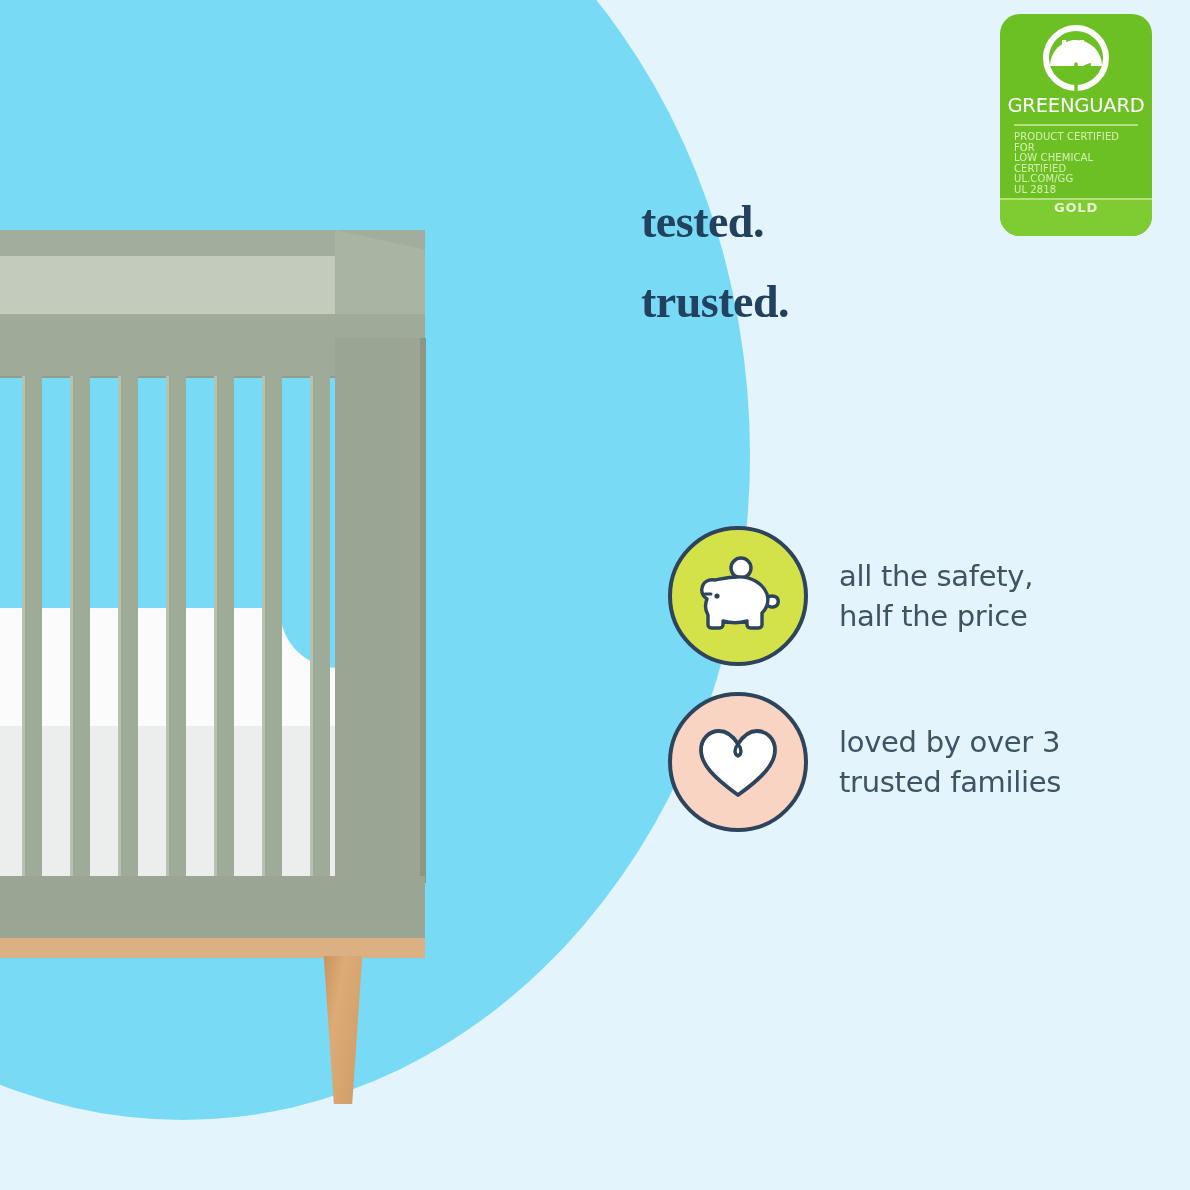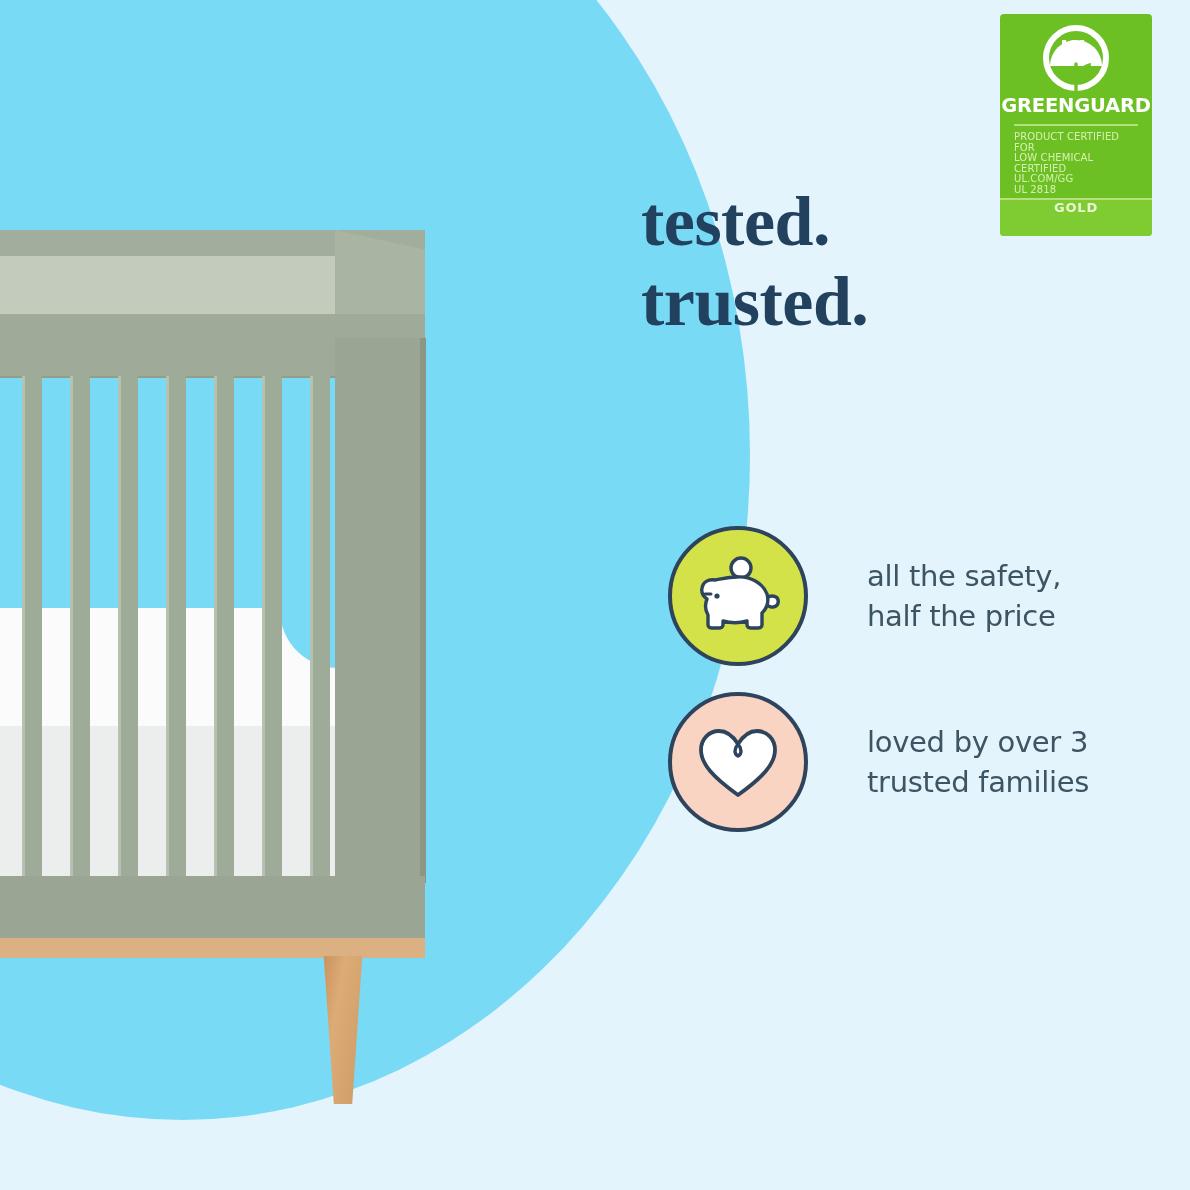--- a/index.html
+++ b/index.html
@@ -168,35 +168,35 @@
   }
 
   
   .gg-badge {
     position: absolute;
     left: 1000px;
     top: 14px;
     width: 152px;
     height: 222px;
     background: #6cc024;
-    border-radius: 4px;
+    border-radius: 20px;
     display: flex;
     flex-direction: column;
     align-items: center;
     overflow: hidden;
   }
   .gg-ul-mark {
     margin-top: 10px;
     width: 72px;
     height: 72px;
   }
   .gg-wordmark {
     color: #ffffff;
     font-family: "DejaVu Sans", sans-serif;
-    font-weight: bold;
+    font-weight: normal;
     font-size: 19.5px;
     letter-spacing: -0.2px;
     margin-top: -2px;
   }
   .gg-divider {
     width: 124px;
     height: 2px;
     background: #b7e07c;
     margin-top: 7px;
   }
@@ -233,39 +233,38 @@
   
   .headline {
     position: absolute;
     left: 641px;
     top: 182px;
     width: 480px;
   }
   .headline-line {
     font-family: "Liberation Serif", "DejaVu Serif", serif;
     font-weight: bold;
-    font-size: 70px;
+    font-size: 46px;
     line-height: 80px;
     color: #22415f;
     letter-spacing: -0.5px;
   }
 
   
   .benefits {
     position: absolute;
     left: 668px;
     top: 523px;
     width: 490px;
   }
   .benefit-row {
     display: flex;
     align-items: center;
     height: 145px;
     margin-bottom: 21px;
-    gap: 28px;
   }
   .benefit-icon {
     flex: 0 0 auto;
     width: 140px;
     height: 140px;
     border-radius: 50%;
     border: 4px solid #2d445c;
     display: flex;
     align-items: center;
     justify-content: center;

